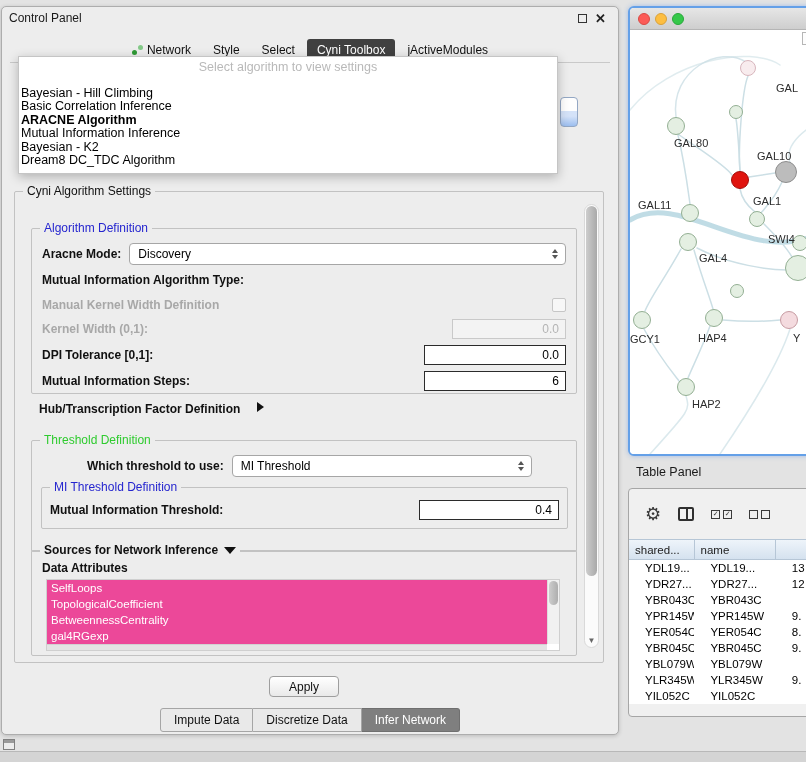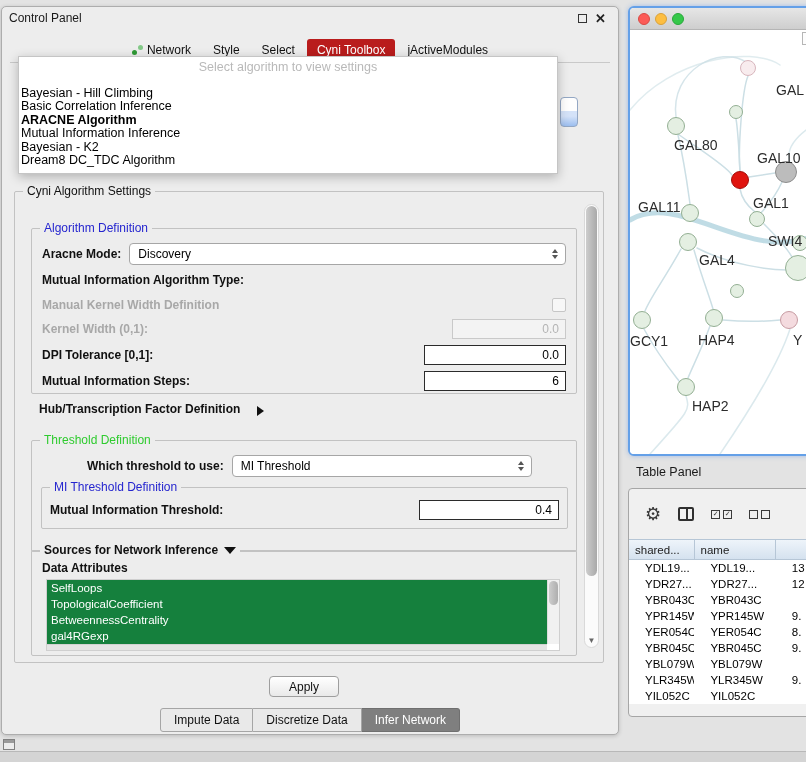--- a/index.html
+++ b/index.html
@@ -11,21 +11,21 @@
       border:1px solid #adadad;border-radius:5px;box-shadow:0 1px 4px rgba(0,0,0,.18)}
   .cp-title{position:absolute;left:7px;top:4px;font-size:12px;color:#1a1a1a}
   .cp-btns{position:absolute;right:12px;top:6px;display:flex;gap:8px;align-items:center}
   .float-btn{width:9px;height:9px;border:1.5px solid #333;display:inline-block}
   .close-btn{font-size:13px;font-weight:bold;color:#222;line-height:11px}
 
   .tabbar{position:absolute;left:8px;right:8px;top:30px;height:26px;display:flex;
           justify-content:center;align-items:flex-end;gap:2px;border-bottom:1px solid #c9c9c9}
   .tab{display:flex;align-items:center;gap:4px;padding:4px 10px 5px;font-size:12px;color:#111;
        border-radius:3px 3px 0 0;cursor:default;white-space:nowrap}
-  .tab.active{background:#b91c1c;color:#fff}
+  .tab.active{background:#404040;color:#fff}
   .net-tab-icon{width:11px;height:11px;position:relative;display:inline-block}
   .net-tab-icon:before{content:"";position:absolute;left:0;top:5px;width:5px;height:5px;border-radius:50%;background:#2f9a35}
   .net-tab-icon:after{content:"";position:absolute;right:0;top:0;width:5px;height:5px;border-radius:50%;background:#83c987}
 
   
   .popup{position:absolute;left:16px;top:49px;width:540px;height:118px;background:#fff;
          border:1px solid #c5c5c5;box-shadow:0 3px 10px rgba(0,0,0,.25);z-index:50;overflow:hidden}
   .popup .ph{height:17px;padding-top:3px;text-align:center;font-size:12.5px;color:#b9b9b9}
   .popup .opts{margin-top:13px}
   .dd-opt{font-size:12.5px;line-height:13.4px;padding-left:2px;color:#000;white-space:nowrap}
@@ -60,28 +60,28 @@
   .tri-up{width:0;height:0;border-left:3.5px solid transparent;border-right:3.5px solid transparent;border-bottom:4px solid #555}
   .tri-dn{width:0;height:0;border-left:3.5px solid transparent;border-right:3.5px solid transparent;border-top:4px solid #555}
   .tri-right{width:0;height:0;border-top:5px solid transparent;border-bottom:5px solid transparent;border-left:7px solid #111}
   .tri-down{width:0;height:0;border-left:6px solid transparent;border-right:6px solid transparent;border-top:7px solid #111}
 
   .checkbox{width:14px;height:14px;border:1px solid #c6c6c6;background:#f7f7f7;border-radius:2px;margin-left:auto}
   .tfield{margin-left:auto;height:20px;background:#fff;border:1px solid #2b2b2b;font-size:12px;
           display:flex;align-items:center;justify-content:flex-end;padding:0 6px}
   .tfield.dis{border-color:#c9c9c9;color:#b4b4b4;background:#f3f3f3}
 
-  .hub{position:absolute;left:24px;top:210px;display:flex;align-items:flex-end;gap:17px;
+  .hub{position:absolute;left:24px;top:210px;display:flex;align-items:flex-start;gap:17px;
        font-size:12px;font-weight:bold;color:#111}
 
   .attr-head{position:absolute;left:10px;top:10px;font-size:12px;font-weight:bold;color:#111}
   .attr-list{position:absolute;left:14px;top:28px;right:16px;height:72px;background:#fff;
              border:1px solid #cfcfcf;overflow:hidden}
   .attr-item{height:16px;line-height:16px;font-size:11.5px;padding-left:4px;color:#111;white-space:nowrap}
-  .attr-item.selected{background:#15803d;color:#fff}
+  .attr-item.selected{background:#ec4899;color:#fff}
   .attr-vscroll{position:absolute;right:0;top:0;width:12px;bottom:6px;background:#f1f1f1;border-left:1px solid #ddd}
   .attr-vthumb{position:absolute;left:1px;right:1px;top:1px;height:24px;border-radius:6px;background:linear-gradient(90deg,#cdcdcd,#aeaeae)}
   .attr-hscroll{position:absolute;left:0;right:12px;bottom:0;height:6px;background:#e4e4e4;border-top:1px solid #d2d2d2}
 
   .vscroll{position:absolute;right:4px;top:12px;width:15px;height:444px;background:#fbfbfb;
            border:1px solid #d9d9d9;border-radius:8px}
   .vthumb{position:absolute;left:1px;right:1px;top:1px;height:370px;border-radius:7px;
           background:linear-gradient(90deg,#cdcdcd,#a9a9a9)}
   .varrow{position:absolute;bottom:2px;left:0;right:0;text-align:center;font-size:8px;color:#666}
 
@@ -99,21 +99,21 @@
   .net-win{position:absolute;left:628px;top:6px;width:190px;height:450px;border:2px solid #64a0e8;
            border-radius:6px;background:#fff;box-shadow:0 0 5px rgba(80,140,230,.45);overflow:hidden}
   .net-titlebar{height:22px;background:linear-gradient(#e6e6e6,#cecece);border-bottom:1px solid #b5b5b5;position:relative}
   .tl{position:absolute;top:5px;width:12px;height:12px;border-radius:50%}
   .tl.red{left:8px;background:#fc5b57;border:1px solid #d94a44}
   .tl.yellow{left:25px;background:#fdbe41;border:1px solid #d9a13a}
   .tl.green{left:42px;background:#35c84a;border:1px solid #2aa73c}
   .net-canvas{position:relative;width:100%;height:424px;background:#fff;overflow:hidden}
   .net-canvas svg{position:absolute;left:0;top:0}
   .net-node{position:absolute;border-radius:50%;border:1px solid #999}
-  .net-label{position:absolute;font-size:14px;color:#2c2c2c;white-space:nowrap}
+  .net-label{position:absolute;font-size:11px;color:#2c2c2c;white-space:nowrap}
   .mini-box{position:absolute;right:1px;top:2px;width:13px;height:13px;background:#fdfdfd;border:1px solid #b6b6b6}
 
   
   .tbl-label{position:absolute;left:636px;top:465px;font-size:12.5px;color:#1a1a1a}
   .tbl-win{position:absolute;left:628px;top:488px;width:186px;height:229px;background:#f0f0f0;
            border:1px solid #a6a6a6;border-radius:4px;overflow:hidden}
   .tbl-toolbar{height:50px;display:flex;align-items:center;gap:17px;padding-left:16px}
   .gear{font-size:18px;color:#3a3a3a;line-height:18px}
   .colicon{width:16px;height:14px;border:2px solid #2f2f2f;border-radius:2px;position:relative;display:inline-block}
   .colicon:before{content:"";position:absolute;left:50%;top:0;bottom:0;width:2px;background:#2f2f2f}

